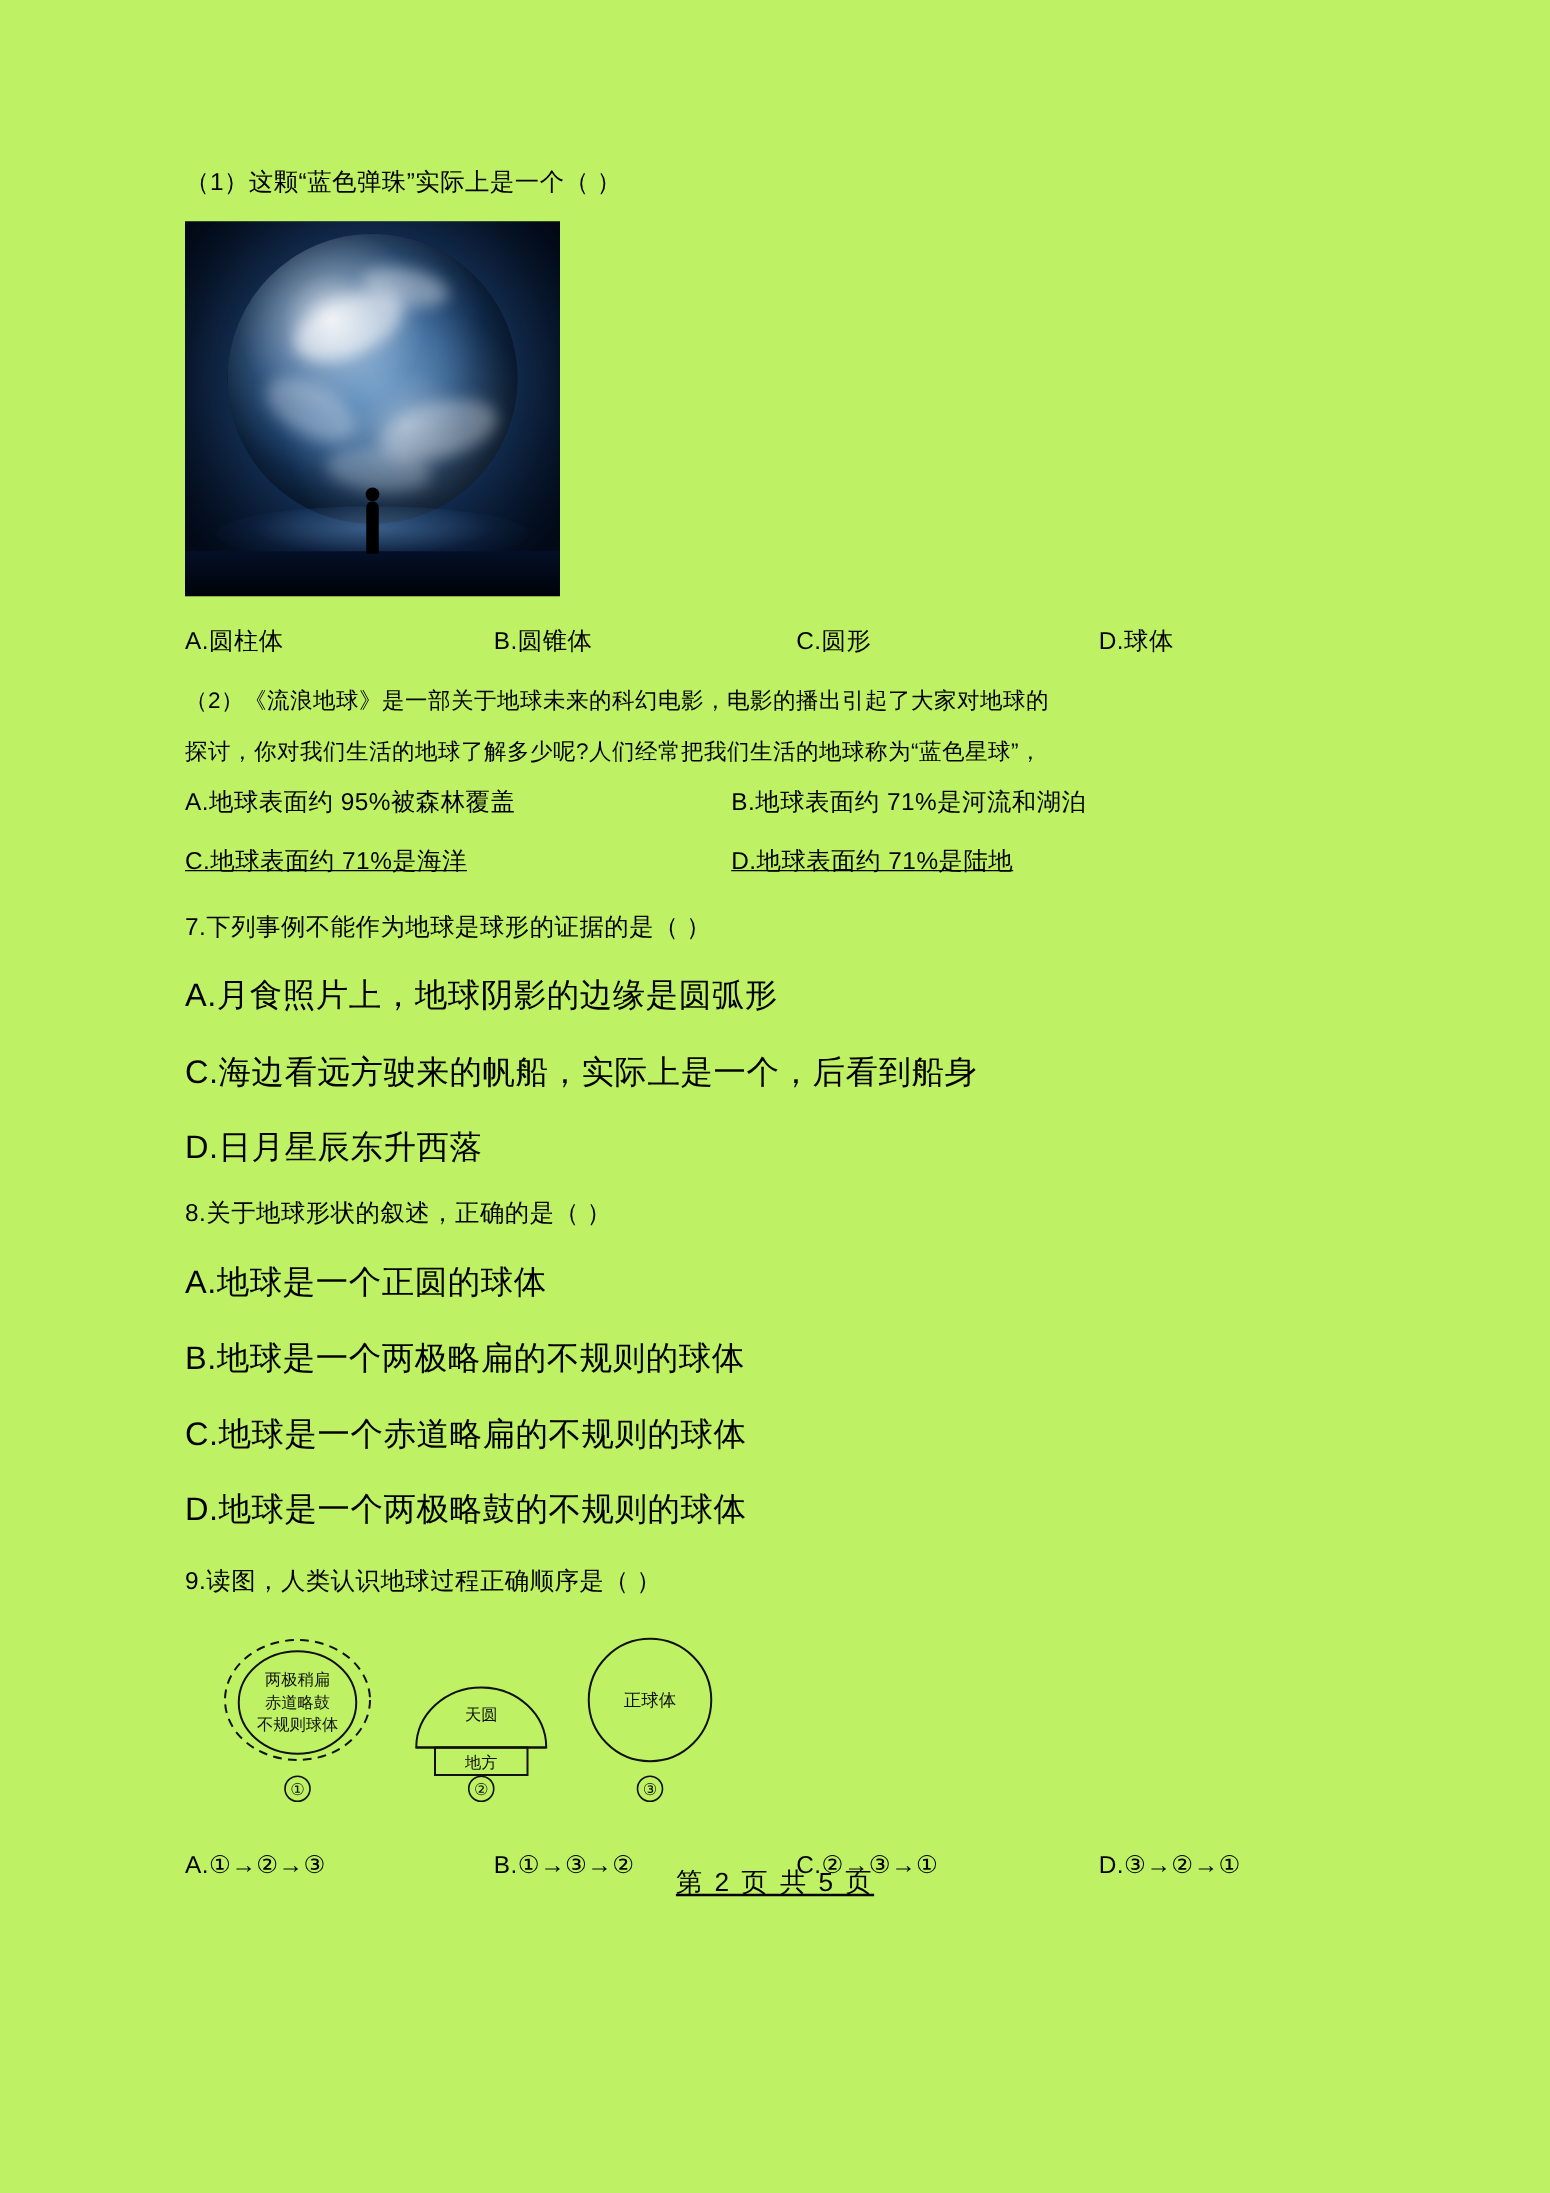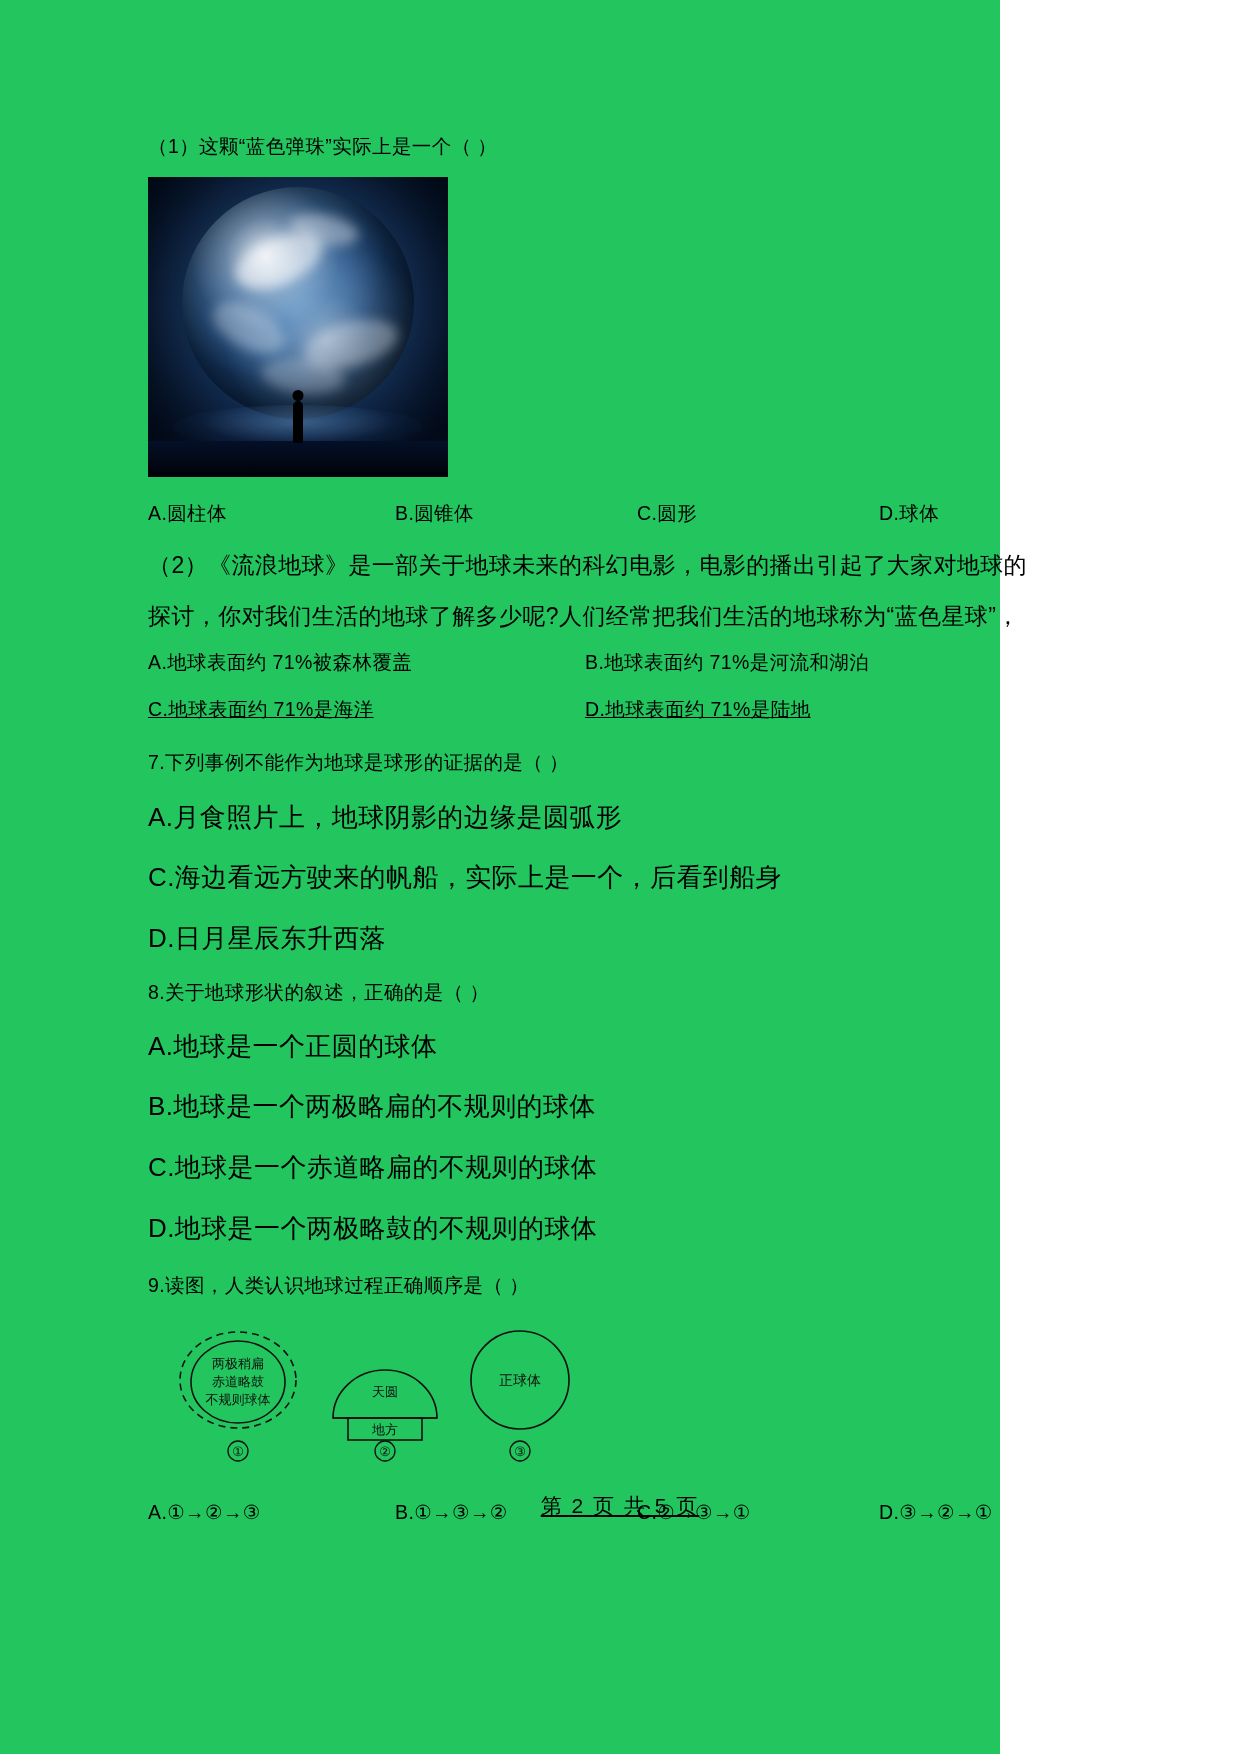--- a/index.html
+++ b/index.html
@@ -11,38 +11,38 @@
     width: 1240px;
     height: 1754px;
     position: relative;
     font-family: "Liberation Sans", sans-serif;
     color: #000000;
     overflow: hidden;
   }
   .page {
     position: absolute;
     left: 0; top: 0;
-    width: 1000px;
+    width: 1240px;
     height: 1754px;
-    background: #22c55e;
+    background: #bef264;
   }
   .content {
     position: absolute;
     left: 148px;
     top: 128px;
     width: 944px;
   }
   .q-line {
     font-size: 19.5px;
     line-height: 1.9;
     margin: 0 0 10px 0;
     letter-spacing: 0.4px;
   }
   .para {
-    font-size: 23px;
+    font-size: 18px;
     line-height: 2.05;
     margin: 0 0 4px 0;
     letter-spacing: 0.4px;
   }
   .opts-row {
     display: flex;
     font-size: 19.5px;
     line-height: 1.9;
     margin: 0 0 10px 0;
     letter-spacing: 0.4px;
@@ -176,21 +176,21 @@
       <span class="opt">A.圆柱体</span>
       <span class="opt">B.圆锥体</span>
       <span class="opt">C.圆形</span>
       <span class="opt">D.球体</span>
     </div>
 
     <p class="para">（2）《流浪地球》是一部关于地球未来的科幻电影，电影的播出引起了大家对地球的</p>
     <p class="para">探讨，你对我们生活的地球了解多少呢?人们经常把我们生活的地球称为“蓝色星球”，</p>
 
     <div class="opts-row opts-2">
-      <span class="opt">A.地球表面约 71%被森林覆盖</span>
+      <span class="opt">A.地球表面约 95%被森林覆盖</span>
       <span class="opt">B.地球表面约 71%是河流和湖泊</span>
     </div>
     <div class="opts-row opts-2" style="margin-bottom:16px;text-decoration:underline;">
       <span class="opt">C.地球表面约 71%是海洋</span>
       <span class="opt">D.地球表面约 71%是陆地</span>
     </div>
 
     <p class="q-line">7.下列事例不能作为地球是球形的证据的是（  ）</p>
     <p class="opt-line">A.月食照片上，地球阴影的边缘是圆弧形</p>
     <p class="opt-line">C.海边看远方驶来的帆船，实际上是一个，后看到船身</p>

